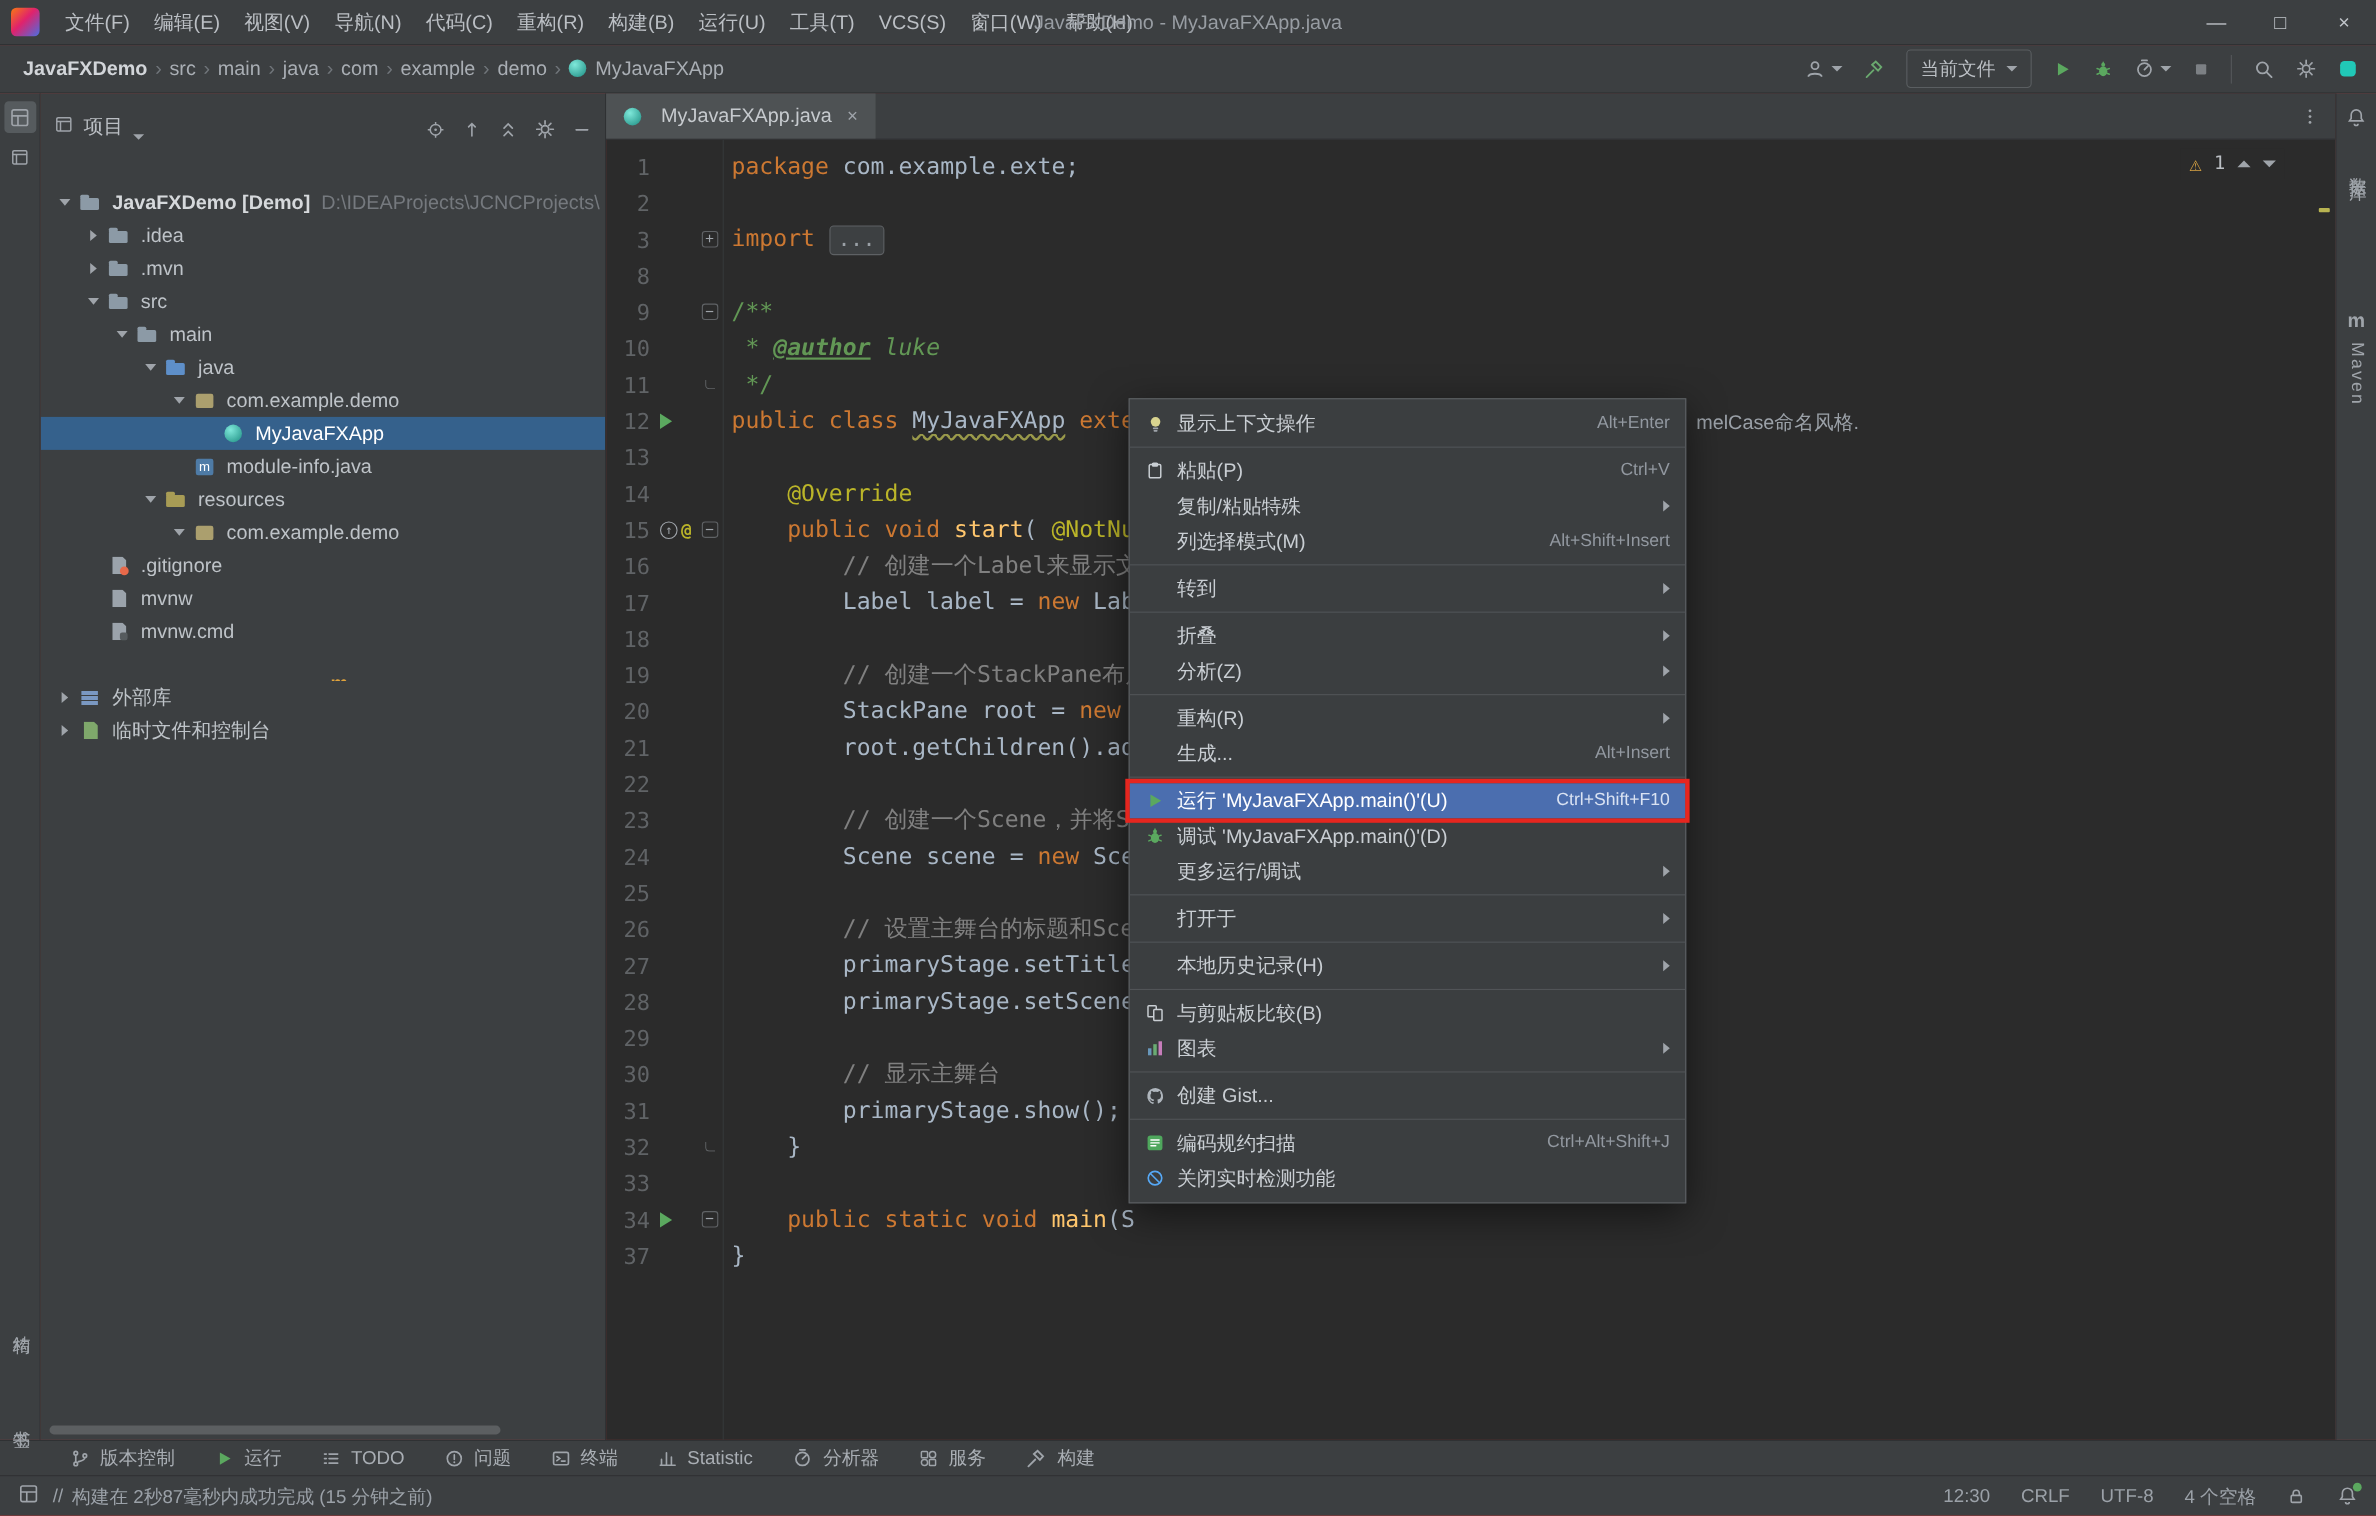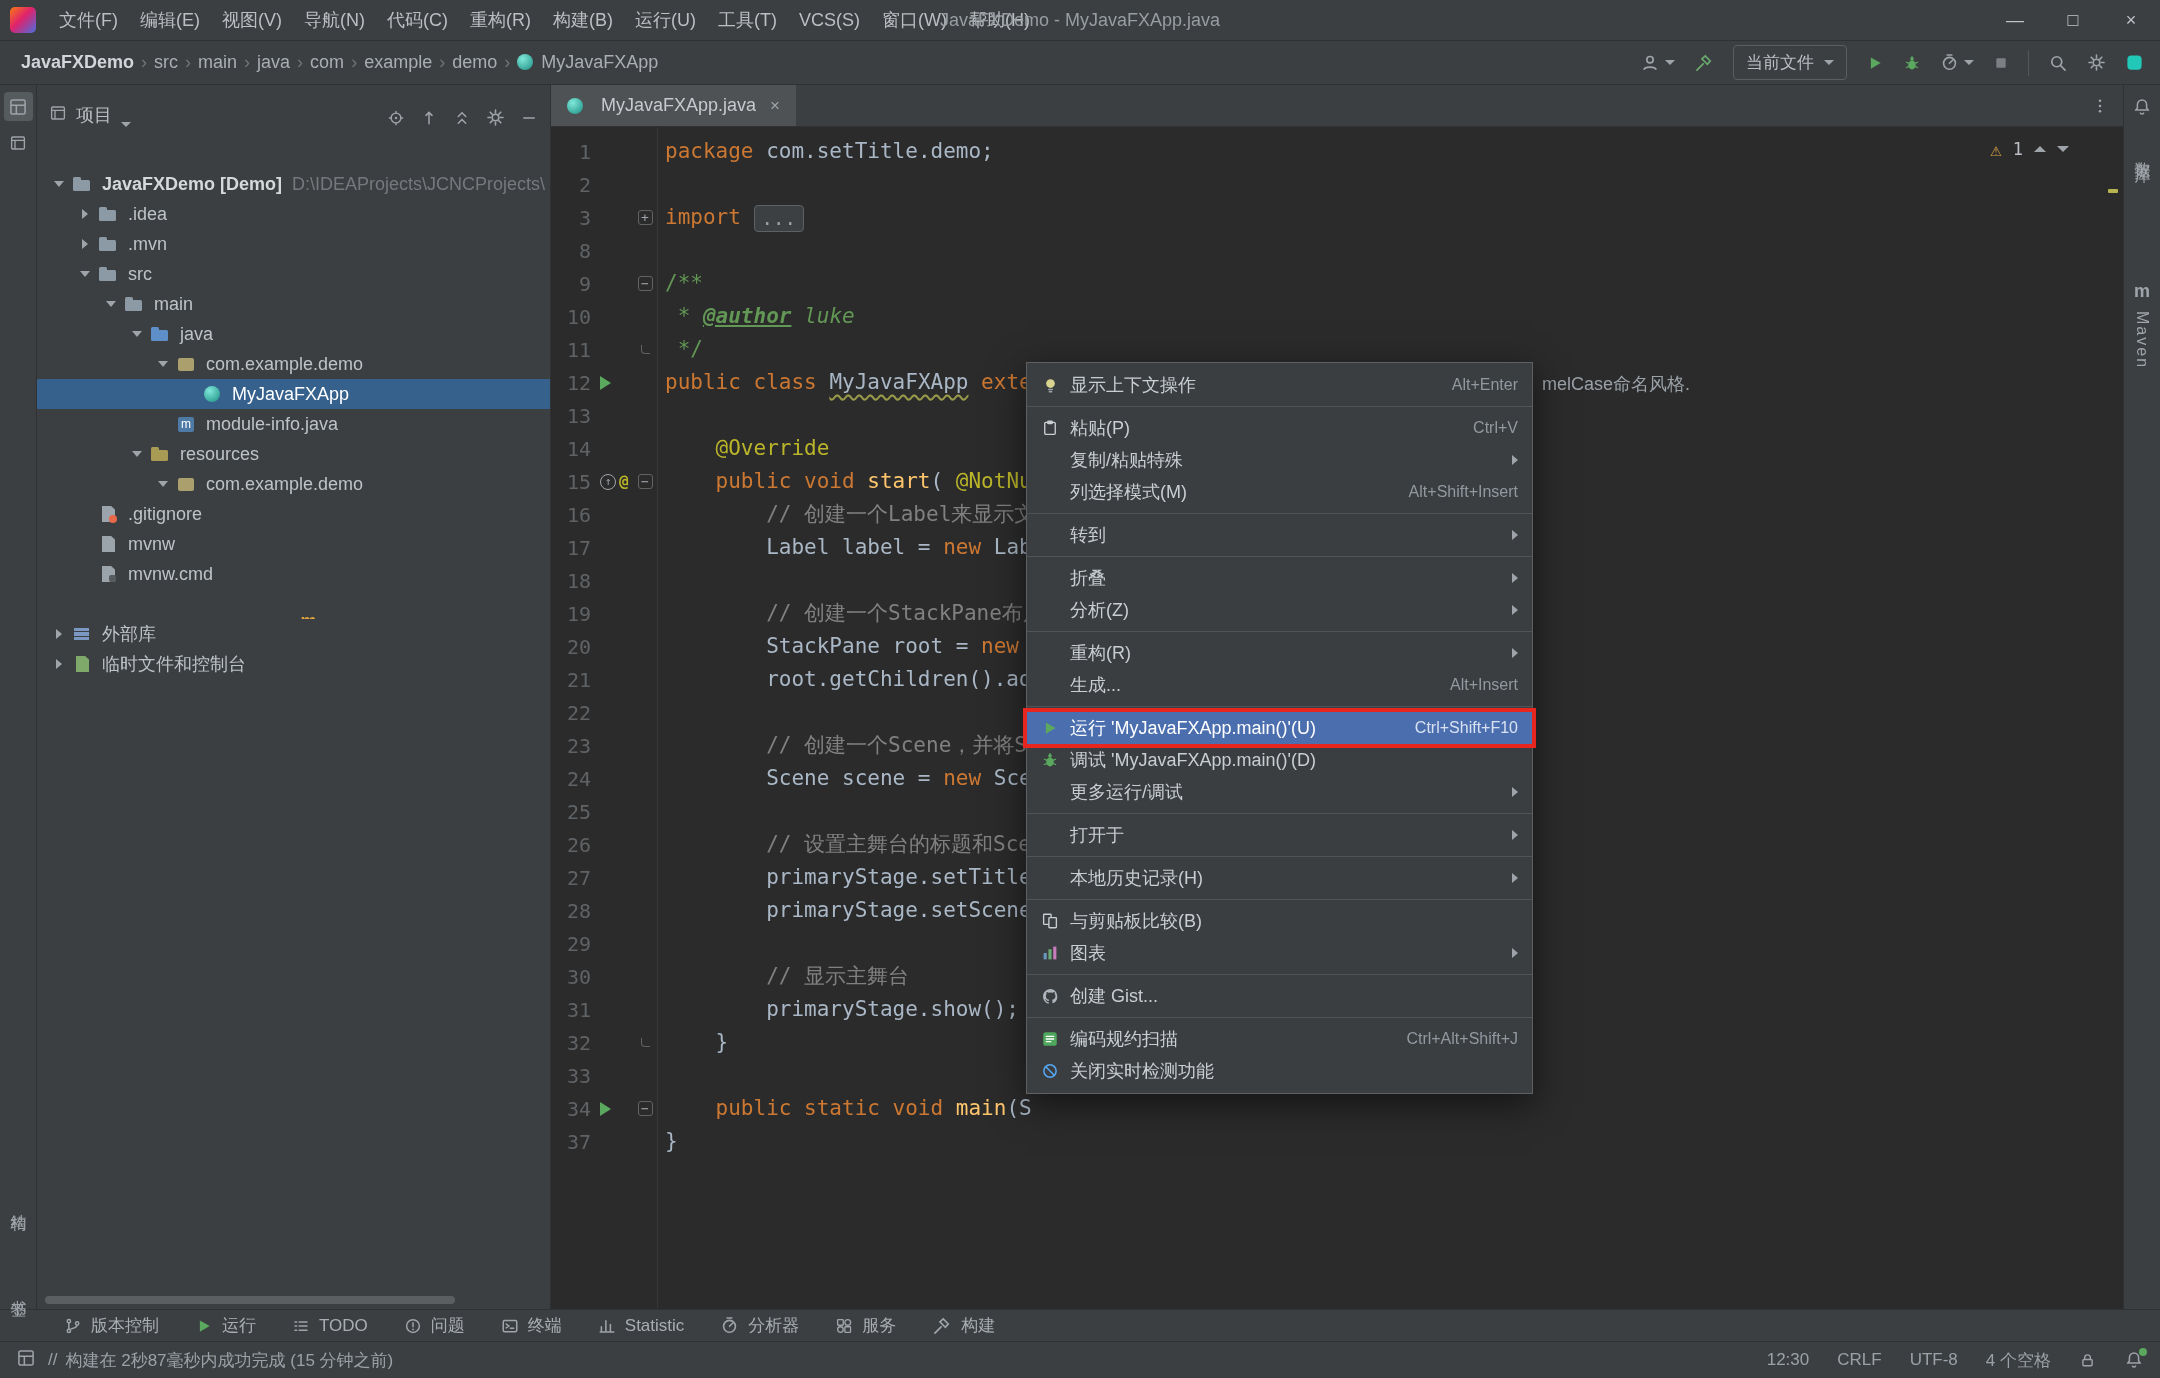--- a/index.html
+++ b/index.html
@@ -481,21 +481,21 @@
           <span>1</span>
           <span class="chev-u"></span>
           <span class="chev-d"></span>
         </div>
         <div class="mark"></div>
         <div class="tooltip-frag">melCase命名风格.</div>
       <div class="crow">
             <span class="gnum">1</span>
             <span class="gicons"></span>
             <span class="gfold"></span>
-            <span class="ctext"><span class="c-kw">package</span><span class="c-def"> com.setTitle.demo;</span></span>
+            <span class="ctext"><span class="c-kw">package</span><span class="c-def"> com.example.exte;</span></span>
           </div>
           <div class="crow">
             <span class="gnum">2</span>
             <span class="gicons"></span>
             <span class="gfold"></span>
             <span class="ctext"></span>
           </div>
           <div class="crow">
             <span class="gnum">3</span>
             <span class="gicons"></span>

